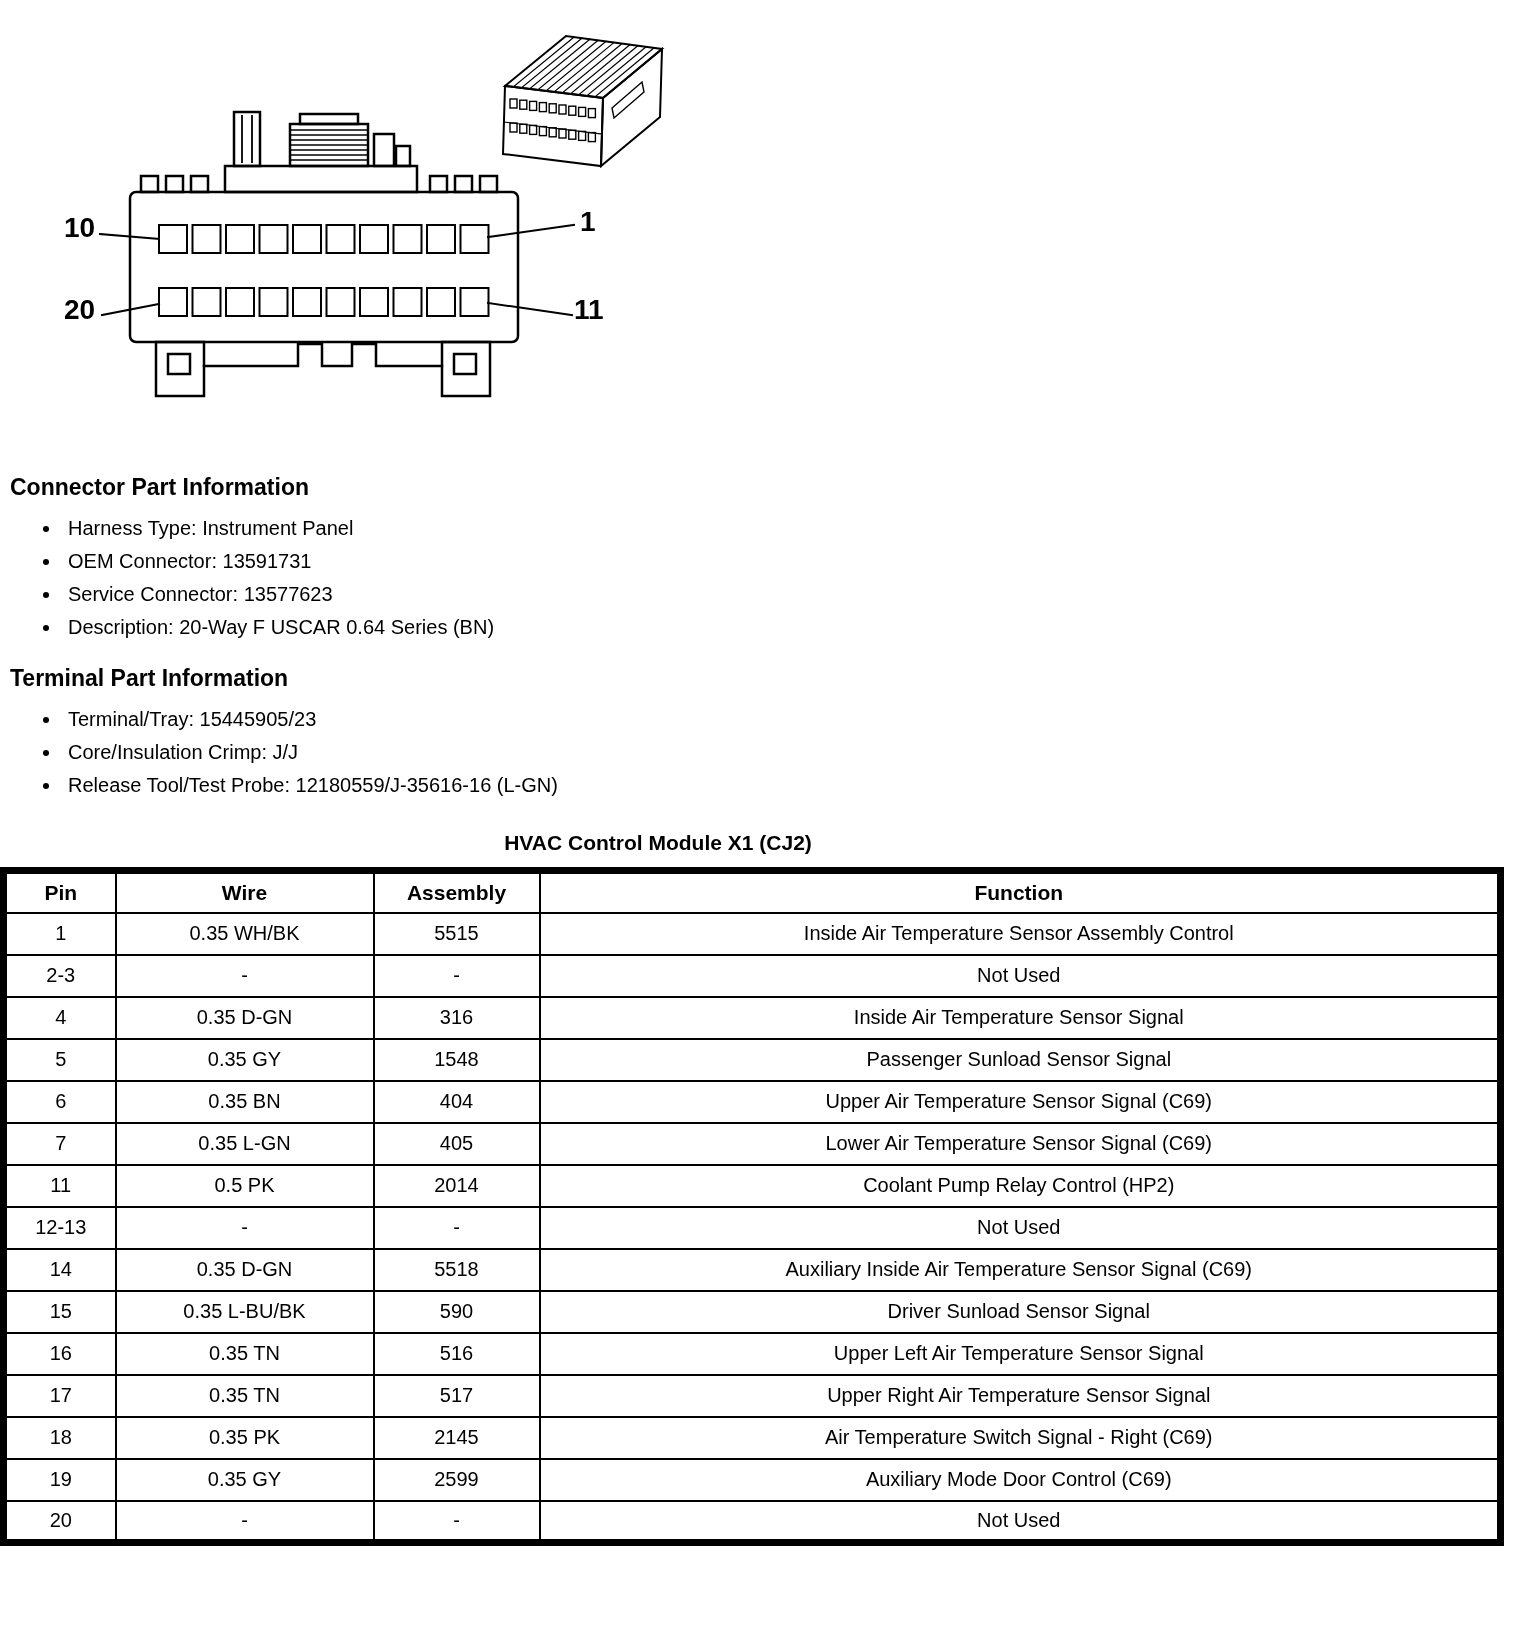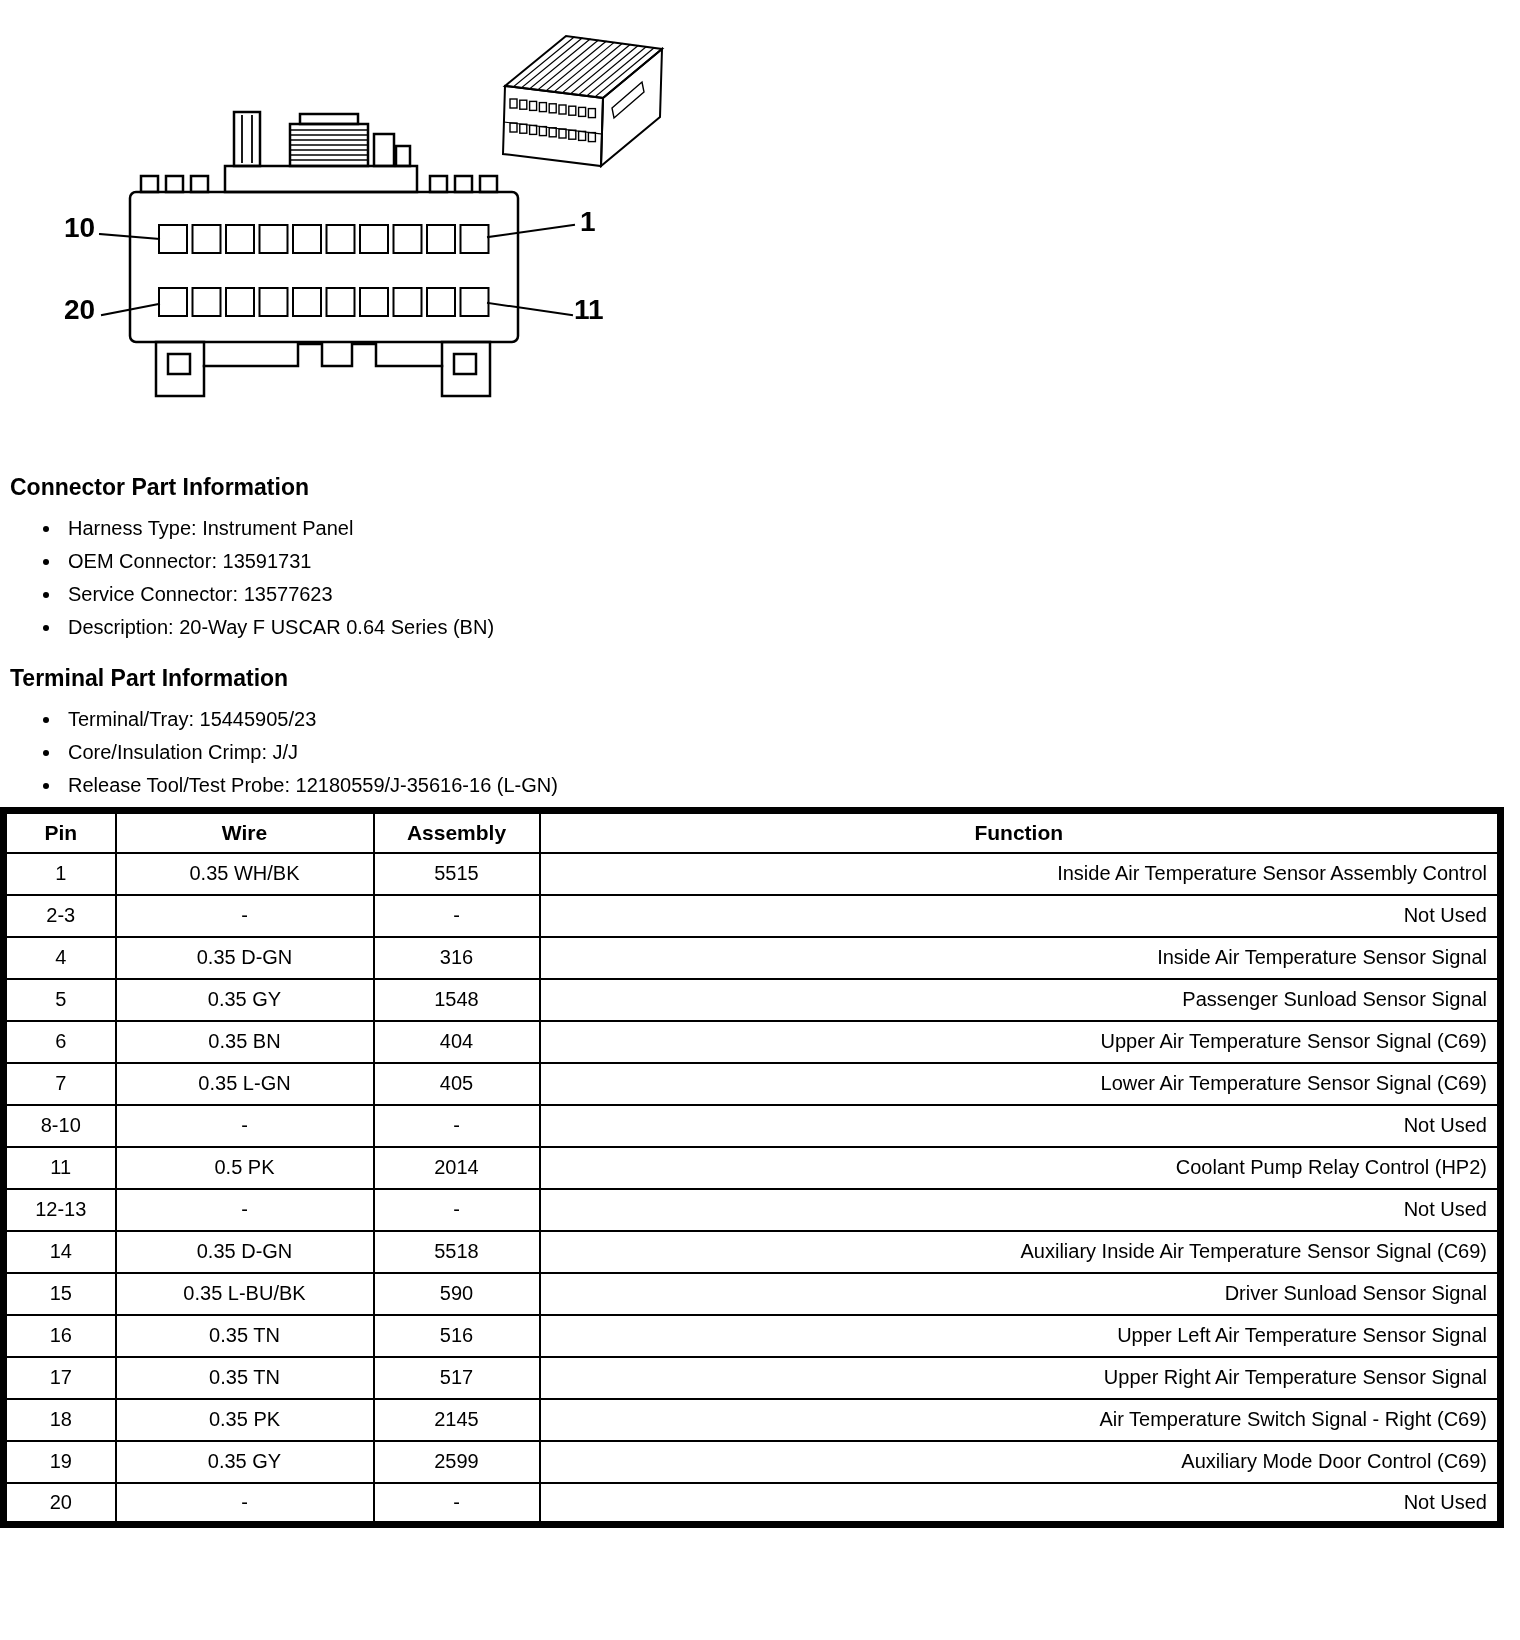--- a/index.html
+++ b/index.html
@@ -56,21 +56,21 @@
   }
   .pinout-table th, .pinout-table td {
     border: 2px solid #000;
     font-size: 20px;
     height: 42px;
     padding: 4px 10px;
     overflow: hidden;
   }
   .pinout-table th { text-align: center; font-size: 21px; font-weight: bold; }
   td.col-pin, td.col-wire, td.col-circuit { text-align: center; }
-  td.col-function { text-align: right; }
+  td.col-function { text-align: center; }
 </style>
 </head>
 <body>
 
 <div class="page">
 
   <div class="diagram-area">
     <svg class="connector-svg" width="700" height="424" viewBox="0 0 700 424" xmlns="http://www.w3.org/2000/svg">
       <g fill="none" stroke="#000" stroke-width="2.5" stroke-linejoin="miter" stroke-linecap="square">
 
@@ -192,20 +192,21 @@
       <li>Description: 20-Way F USCAR 0.64 Series (BN)</li>
     </ul>
 
   <h2 class="section-heading">Terminal Part Information</h2>
   <ul class="bullet-list">
       <li>Terminal/Tray: 15445905/23</li>
       <li>Core/Insulation Crimp: J/J</li>
       <li>Release Tool/Test Probe: 12180559/J-35616-16 (L-GN)</li>
     </ul>
 
+  <div class="table-title">HVAC Control Module X1 (CJ2)</div>
 
   <table class="pinout-table">
     <colgroup>
       <col style="width:112px">
       <col style="width:258px">
       <col style="width:166px">
       <col>
     </colgroup>
     <thead>
       <tr>
@@ -246,26 +247,20 @@
           <td class="col-circuit">404</td>
           <td class="col-function">Upper Air Temperature Sensor Signal (C69)</td>
         </tr>
         <tr>
           <td class="col-pin">7</td>
           <td class="col-wire">0.35 L-GN</td>
           <td class="col-circuit">405</td>
           <td class="col-function">Lower Air Temperature Sensor Signal (C69)</td>
         </tr>
         <tr>
-          <td class="col-pin">8-10</td>
-          <td class="col-wire">-</td>
-          <td class="col-circuit">-</td>
-          <td class="col-function">Not Used</td>
-        </tr>
-        <tr>
           <td class="col-pin">11</td>
           <td class="col-wire">0.5 PK</td>
           <td class="col-circuit">2014</td>
           <td class="col-function">Coolant Pump Relay Control (HP2)</td>
         </tr>
         <tr>
           <td class="col-pin">12-13</td>
           <td class="col-wire">-</td>
           <td class="col-circuit">-</td>
           <td class="col-function">Not Used</td>

